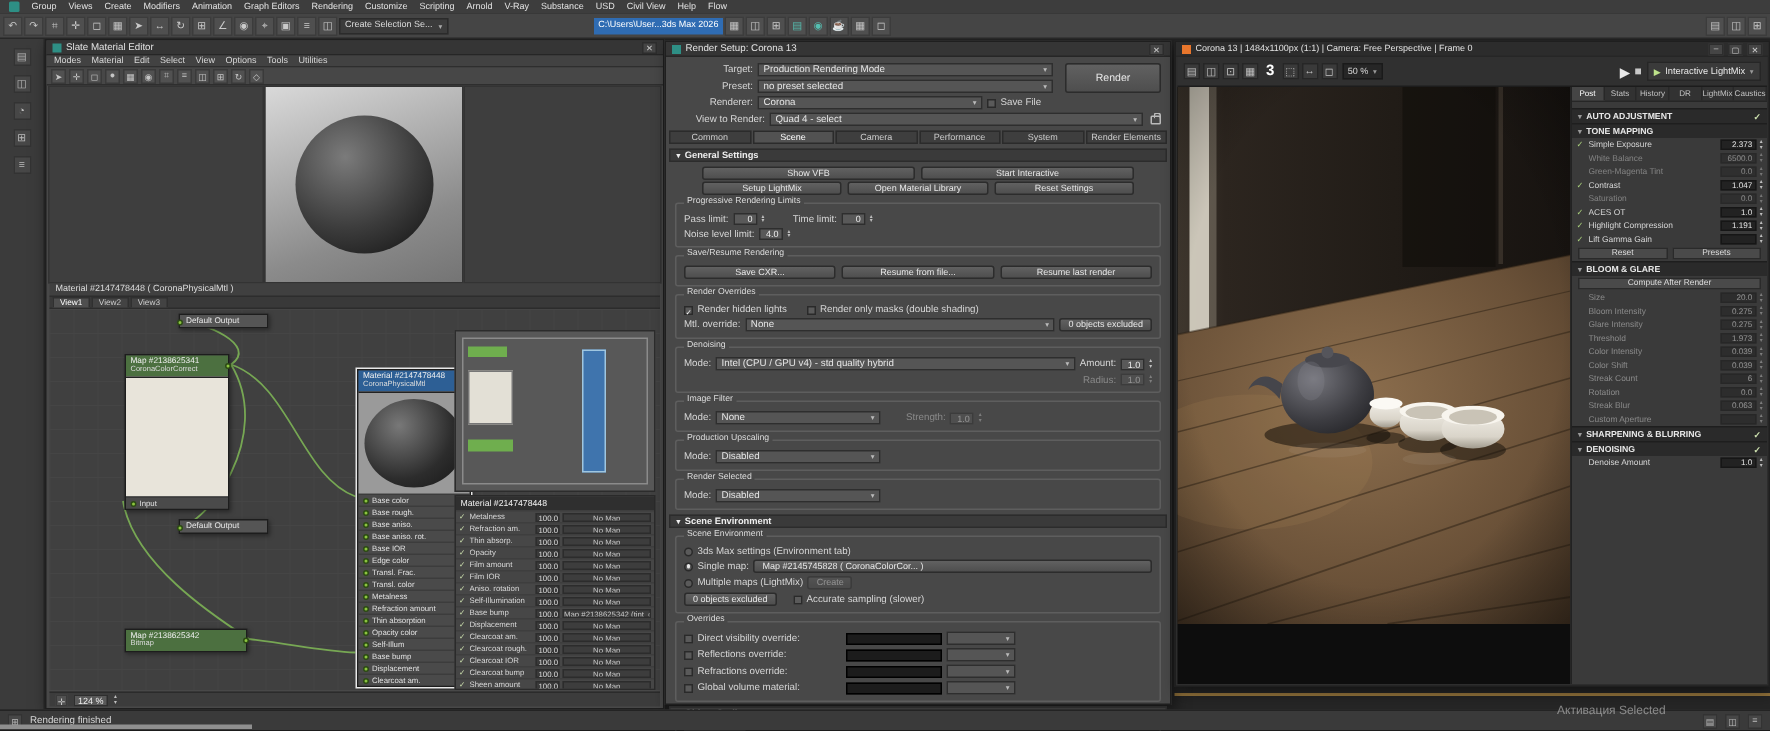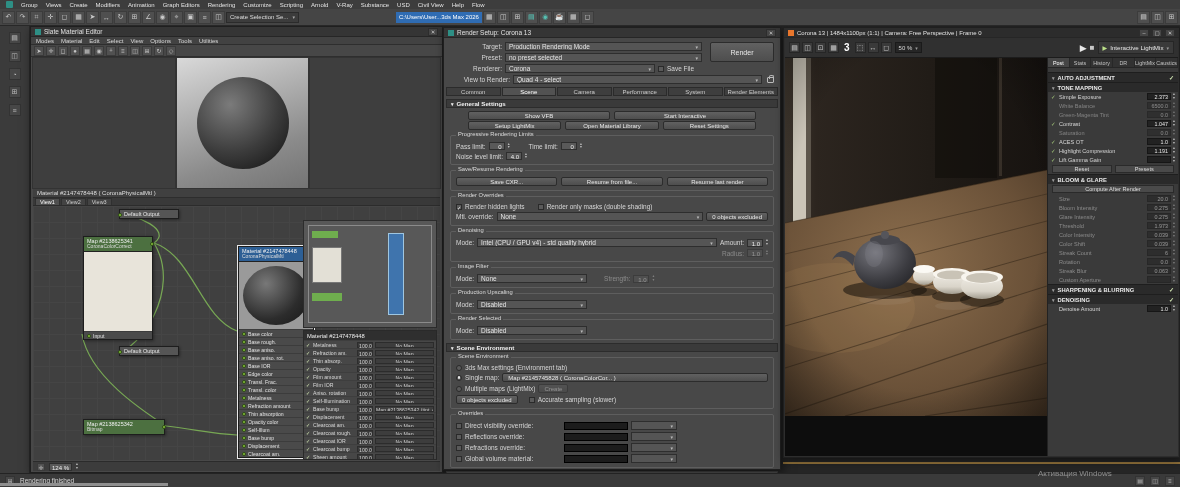--- a/index.html
+++ b/index.html
@@ -968,21 +968,21 @@
             <span class="vchk"></span>
             <span class="vlbl">Denoise Amount</span>
             <span class="vval">1.0</span>
             <span class="spn"></span>
           </div>
         </div>
     </div>
   </div>
 
   <div class="timeline-line"></div>
-  <div class="watermark">Активация Windows</div>
+  <div class="watermark">Активация Selected</div>
   <div class="statusbar">
     <span class="sbicon">⊞</span>
     <span>Rendering finished</span>
     <span style="flex:1"></span>
     <span class="sbicon">▤</span>
     <span class="sbicon">◫</span>
     <span class="sbicon">≡</span>
   </div>
   <div class="scrollseg"></div>
 </div>

